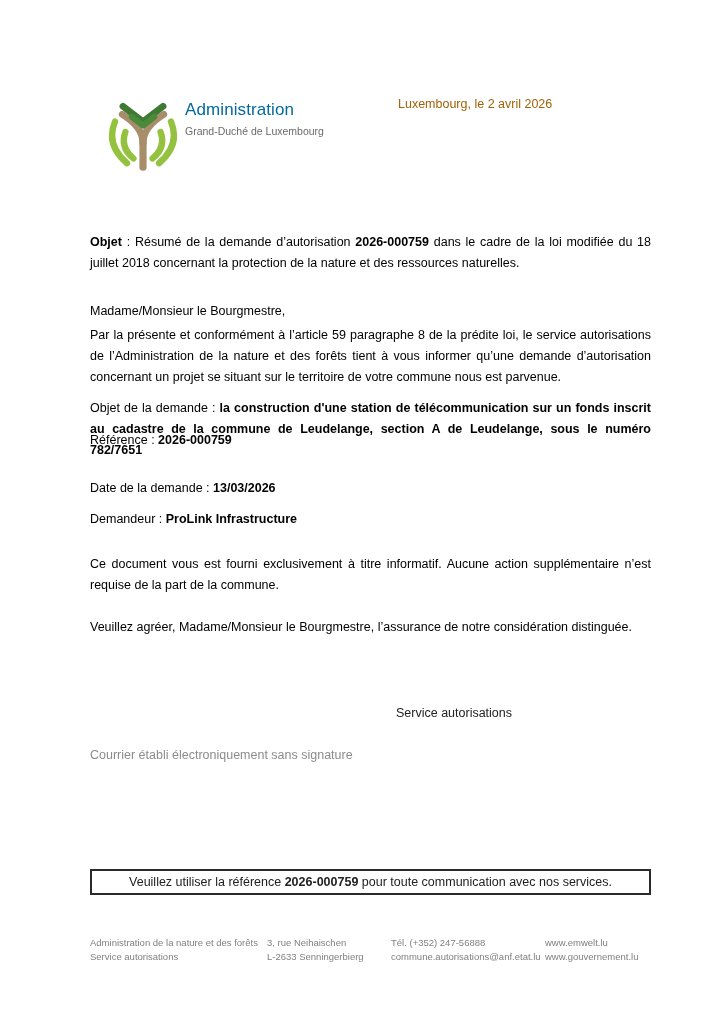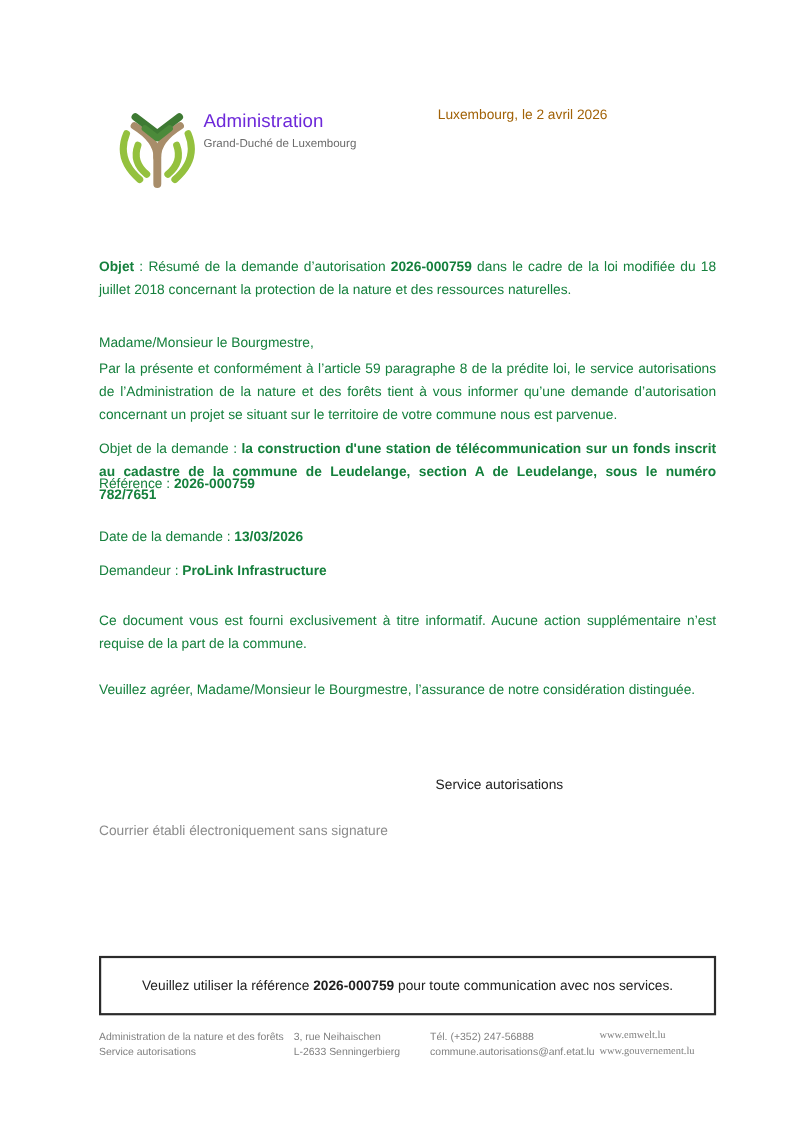--- a/index.html
+++ b/index.html
@@ -13,63 +13,63 @@
   .page {
     position: relative;
     width: 724px; height: 1024px;
     background: #ffffff;
     overflow: hidden;
   }
   .abs { position: absolute; }
   .body-text {
     font-size: 12.5px;
     line-height: 21px;
-    color: #15803d;
+    color: #000000;
   }
   .just { text-align: justify; }
   .w-content { width: 561px; }
   b { font-weight: bold; }
 
   
   .logo-wrap { left: 103px; top: 92px; width: 80px; height: 80px; }
   .org-block { left: 185px; top: 99px; }
-  .org-name { font-size: 17px; line-height: 21px; color: #6d28d9; letter-spacing: 0.1px; }
+  .org-name { font-size: 17px; line-height: 21px; color: #0369a1; letter-spacing: 0.1px; }
   .org-subtitle { font-size: 10.5px; color: #6b6b6b; margin-top: 5px; }
   .date-line { left: 398px; top: 97px; font-size: 12.5px; color: #a16207; }
 
   
   .blk { left: 90px; }
   .subject { top: 232px; }
   .salutation { top: 301px; }
   .intro { top: 325px; }
   .request-subject { top: 398px; }
   .reference { top: 430px; }
   .request-date { top: 478px; }
   .applicant { top: 509px; text-align: right; }
   .info { top: 554px; }
   .closing { top: 617px; }
   .signature { left: 396px; top: 706px; font-size: 12.5px; color: #212121; }
   .e-note { top: 748px; font-size: 12.5px; color: #8c8c8c; }
 
   
   .ref-box {
     left: 90px; top: 869px;
-    width: 561px; height: 54px;
+    width: 561px; height: 26px;
     border: 2px solid #2b2b2b;
     display: flex; align-items: center; justify-content: center;
     font-size: 12.5px;
   }
 
   
   .footer { left: 90px; top: 936px; width: 561px; height: 30px; font-size: 9.5px; line-height: 13.5px; color: #808080; }
   .footer .col { position: absolute; top: 0; white-space: nowrap; }
   .footer .col-1 { left: 0; }
   .footer .col-2 { left: 177px; }
   .footer .col-3 { left: 301px; }
-  .footer .col-4 { left: 455px; font-family: Liberation Serif, serif; }
+  .footer .col-4 { left: 455px; }
 </style>
 </head>
 <body>
 
 <div class="page">
 
   <div class="abs logo-wrap">
     <svg width="80" height="80" viewBox="0 0 100 100" fill="none">
 
       <path d="M15,37 Q3,66 30,89" stroke="#94c13e" stroke-width="8" stroke-linecap="round"></path>

